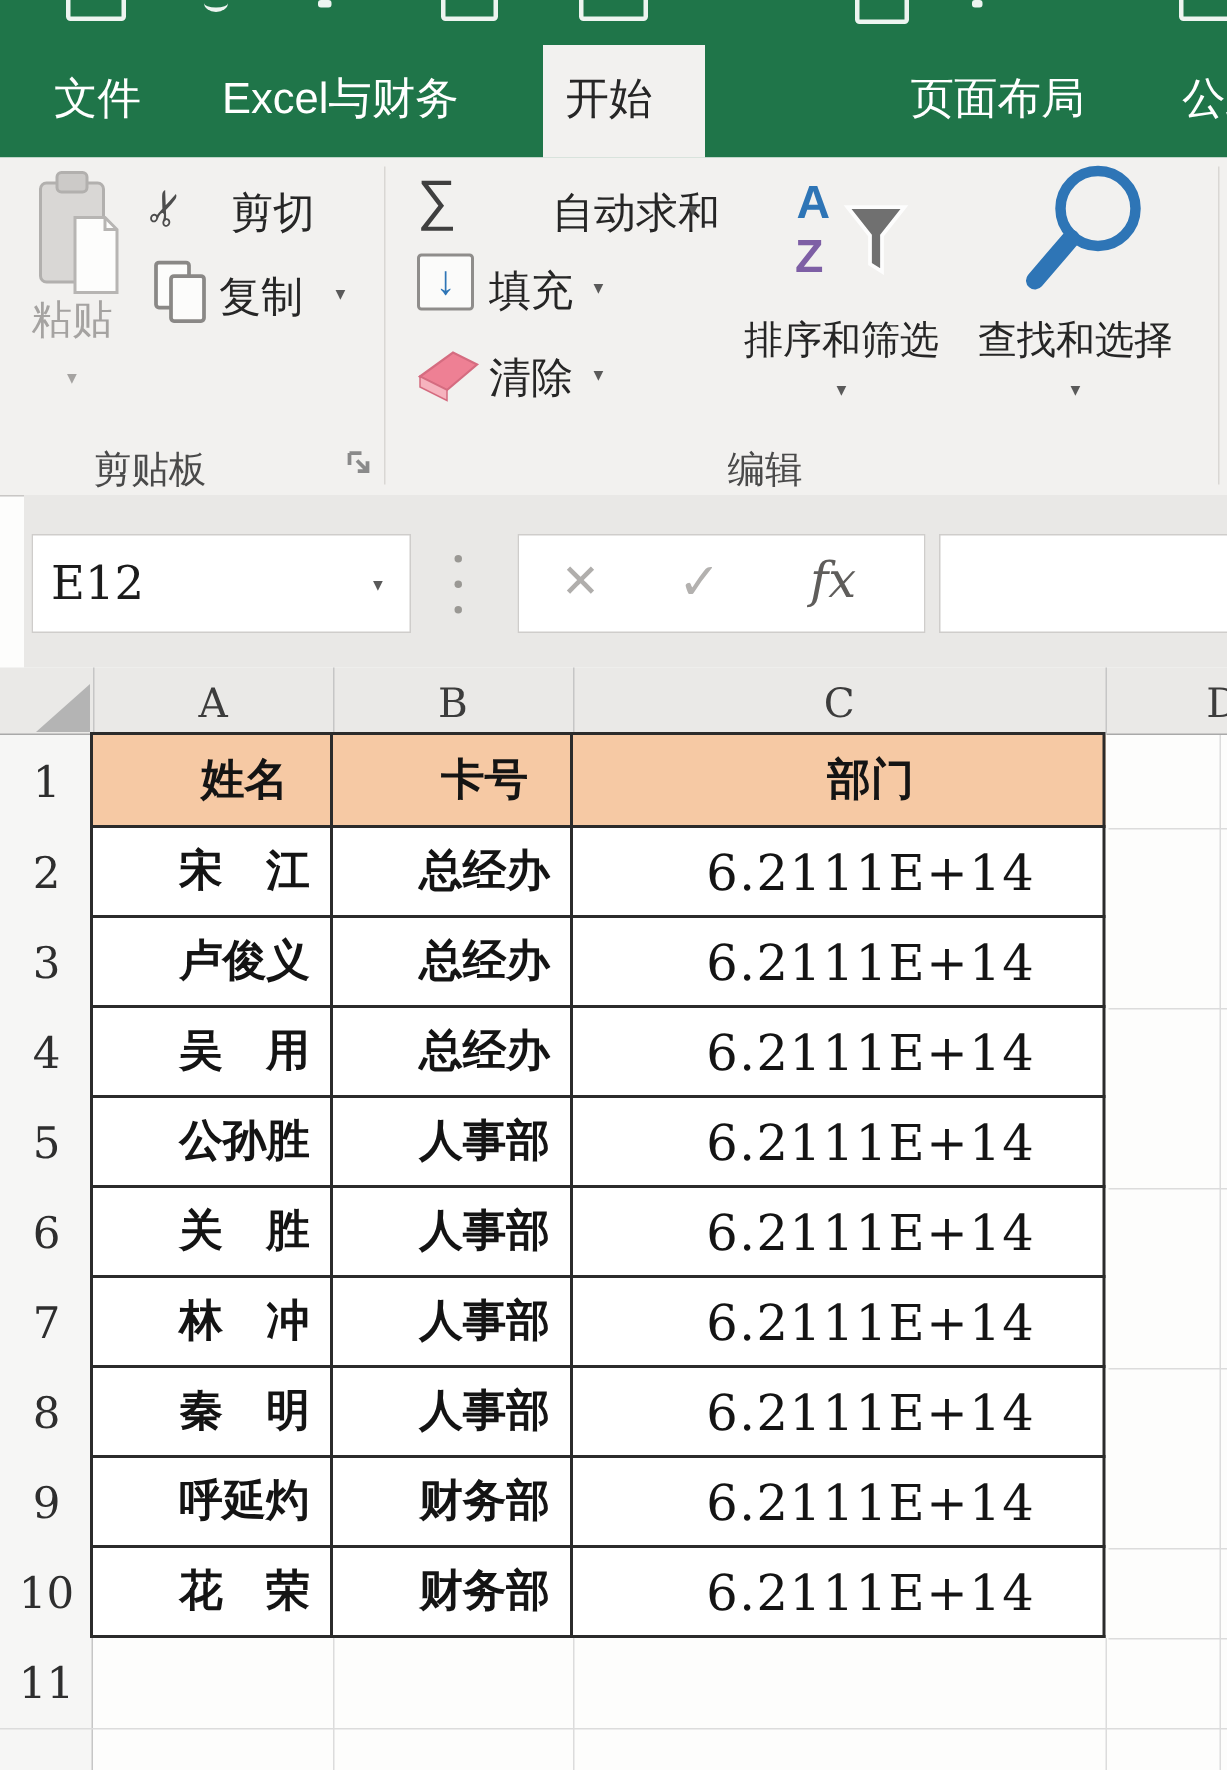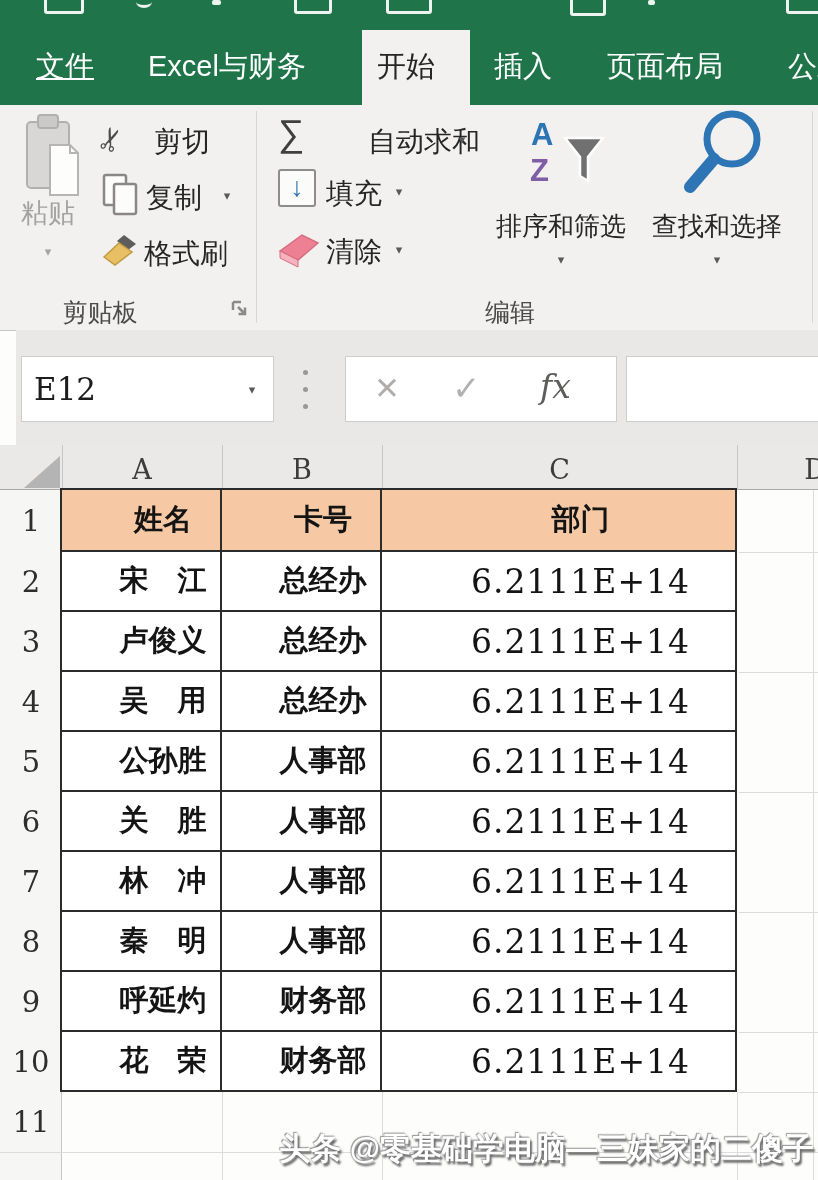--- a/index.html
+++ b/index.html
@@ -65,24 +65,23 @@
     <div class="abs qat" style="left:44px;top:-10px;width:34px;height:18px;"></div>
     <div class="abs" style="left:136px;top:-4px;width:16px;height:9px;border-bottom:3px solid rgba(255,255,255,.92);border-radius:50%;"></div>
     <div class="abs qatdot" style="left:212px;top:0;width:9px;height:5px;"></div>
     <div class="abs qat" style="left:294px;top:-10px;width:32px;height:18px;"></div>
     <div class="abs qat" style="left:386px;top:-10px;width:40px;height:18px;"></div>
     <div class="abs qat" style="left:570px;top:-12px;width:30px;height:22px;"></div>
     <div class="abs qatdot" style="left:648px;top:0;width:7px;height:5px;"></div>
     <div class="abs qat" style="left:786px;top:-8px;width:40px;height:16px;"></div>
 
     <div id="tab-active-bg" class="abs"></div>
-    <div class="abs tab" style="left:36px;text-decoration:underline;">文件</div>
+    <div class="abs tab" style="left:36px;">文件</div>
     <div class="abs tab" style="left:148px;">Excel与财务</div>
     <div class="abs tab active" style="left:362px;width:88px;text-align:center;">开始</div>
-    <div class="abs tab" style="left:494px;">插入</div>
     <div class="abs tab" style="left:607px;">页面布局</div>
     <div class="abs tab" style="left:788px;">公式</div>
   </div>
 
   <div id="ribbon" class="abs">
 
     <div class="abs" style="left:8px;top:2px;width:88px;height:160px;">
       <svg class="abs" style="left:14px;top:6px;" width="62" height="86" viewBox="0 0 62 86">
         <rect x="5" y="9" width="42" height="66" rx="4" fill="#d9d7d5" stroke="#b2b0ae" stroke-width="2"></rect>
         <rect x="16" y="2" width="20" height="13" rx="3" fill="#cccac8" stroke="#b2b0ae" stroke-width="2"></rect>
@@ -100,27 +99,20 @@
 
     <div class="abs" style="left:96px;top:66px;width:150px;height:46px;">
       <svg class="abs" style="left:6px;top:2px;" width="38" height="44" viewBox="0 0 38 44">
         <rect x="2" y="2" width="22" height="30" rx="2" fill="#fcfcfb" stroke="#8a8886" stroke-width="2.5"></rect>
         <rect x="12" y="11" width="22" height="30" rx="2" fill="#fcfcfb" stroke="#8a8886" stroke-width="2.5"></rect>
       </svg>
       <span class="abs lbl" style="left:50px;top:8px;">复制</span>
       <span class="abs caret" style="left:122px;top:18px;width:18px;">▾</span>
     </div>
 
-    <div class="abs" style="left:96px;top:122px;width:160px;height:46px;">
-      <svg class="abs" style="left:6px;top:6px;" width="40" height="34" viewBox="0 0 40 34">
-        <path d="M22 2 L34 11 L26 17 L15 8 Z" fill="#5f5d5b"></path>
-        <path d="M2 24 L17 10 L30 19 L13 32 Z" fill="#e8c063" stroke="#bd9c44" stroke-width="1.5"></path>
-      </svg>
-      <span class="abs lbl" style="left:48px;top:8px;">格式刷</span>
-    </div>
 
     <div class="abs grp" style="left:20px;top:191px;width:160px;">剪贴板</div>
     <svg class="abs" style="left:230px;top:194px;" width="20" height="20" viewBox="0 0 20 20">
       <path d="M3 3 h8 M3 3 v8" fill="none" stroke="#8a8a8a" stroke-width="2.5"></path>
       <path d="M8 8 L15 15 M15 8.5 V15 H8.5" fill="none" stroke="#8a8a8a" stroke-width="2.5"></path>
     </svg>
     <div class="abs vdiv" style="left:256px;top:6px;height:212px;"></div>
 
     <div class="abs" style="left:272px;top:8px;width:210px;height:48px;">
       <span class="abs" style="left:6px;top:0px;font-size:37px;font-weight:500;color:#3f3f3f;">∑</span>
@@ -253,15 +245,14 @@
 
     <div class="cell">呼延灼</div>
     <div class="cell">财务部</div>
     <div class="cell card">6.2111E+14</div>
 
     <div class="cell">花　荣</div>
     <div class="cell">财务部</div>
     <div class="cell card">6.2111E+14</div>
   </div>
 
-  <div id="wm" class="abs">头条 @零基础学电脑—三妹家的二傻子</div>
 
 </div>
 
 </body></html>

